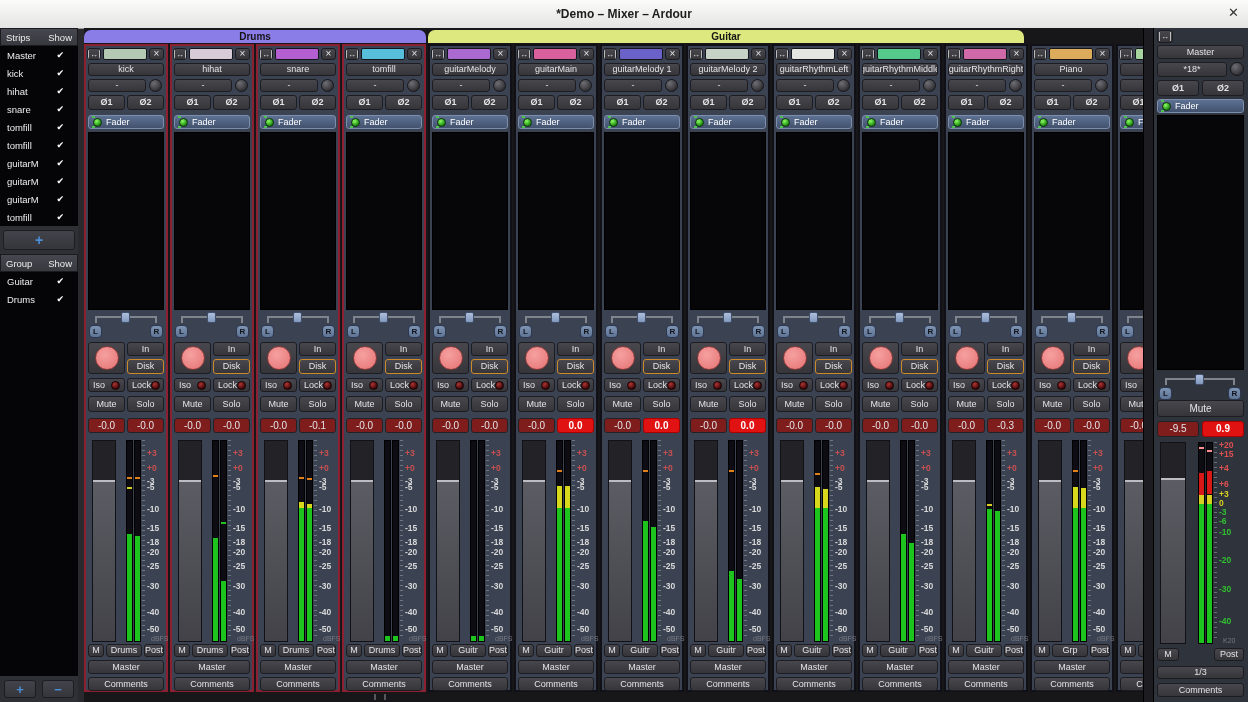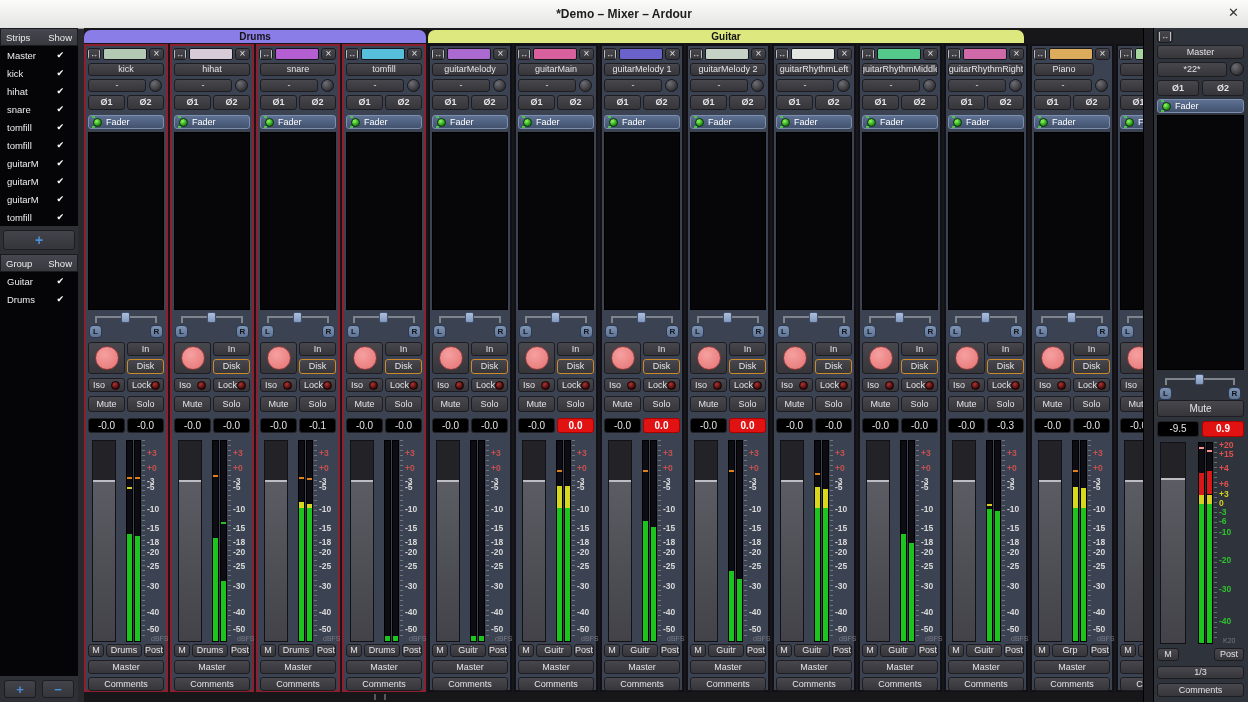--- a/index.html
+++ b/index.html
@@ -8,21 +8,21 @@
   
   .titlebar{position:absolute;left:0;top:0;width:1248px;height:28px;
     background:linear-gradient(#fbfbfa,#e4e4e2);border-bottom:1px solid #9a9a9a;
     display:flex;align-items:center;justify-content:center;}
   .titlebar .title{font-size:12px;font-weight:bold;color:#1c1c1c;}
   .titlebar .close{position:absolute;right:9px;top:6px;font-size:13px;color:#333;cursor:default;line-height:14px;}
   
   .btn{position:absolute;box-sizing:border-box;background:linear-gradient(#47474d,#35353a);
     border:1px solid #1d1d21;border-radius:3px;color:#e4e4e6;display:flex;align-items:center;
     justify-content:center;font-size:9px;overflow:hidden;white-space:nowrap;line-height:1;}
-  .dark{background:#000000;border:1px solid #222226;}
+  .dark{background:#7f1d1d;border:1px solid #222226;}
   .clip{background:#e01212;border-color:#a00;color:#fff;font-weight:bold;}
   
   .sidebar{position:absolute;left:0;top:28px;width:78px;height:674px;background:#2e3036;
     display:flex;flex-direction:column;}
   .s-header{height:16px;background:linear-gradient(#474750,#38383f);border:1px solid #1b1b1f;
     display:flex;justify-content:space-between;align-items:center;padding:0 5px;color:#ececec;font-size:9.5px;}
   .s-list{background:#050507;}
   .s-row{height:18px;display:flex;align-items:center;justify-content:space-between;
     padding:0 14px 0 7px;color:#ededed;font-size:9.5px;}
   .s-row .chk{color:#fff;font-size:9px;}
@@ -947,21 +947,21 @@
       <div class="btn" style="left: 58px; top: 598px; width: 20px; height: 13px;">Post</div>
       <div class="btn" style="left: 2px; top: 614px; width: 76px; height: 14px;">Master</div>
       <div class="btn" style="left: 2px; top: 631px; width: 76px; height: 14px;">Comments</div>
     </div>
     <div class="strip" style="left: 946px;">
       <div class="btn" style="left: 1px; top: 2px; width: 14px; height: 12px;">
         <span class="narrowglyph">↔</span>
       </div>
       <div class="colorbar" style="left: 17px; top: 2px; width: 44px; height: 12px; background: rgb(220, 171, 92);"></div>
       <div class="btn" style="left: 63px; top: 2px; width: 15px; height: 12px; font-size: 10px;">×</div>
-      <div class="btn" style="left: 2px; top: 17px; width: 60px; height: 13px;">Piano</div>
+      <div class="btn" style="left: 2px; top: 17px; width: 74px; height: 13px;">Piano</div>
       <div class="btn" style="left: 2px; top: 33px; width: 58px; height: 13px;">-</div>
       <div class="knob" style="left: 63px; top: 33px; width: 13px; height: 13px;"></div>
       <div class="btn" style="left: 2px; top: 49px; width: 37px; height: 15px; font-weight: bold;">Ø1</div>
       <div class="btn" style="left: 41px; top: 49px; width: 37px; height: 15px; font-weight: bold;">Ø2</div>
       <div class="btn fader-entry" style="left: 2px; top: 69px; width: 76px; height: 14px;">
         <div class="gled"></div>
         <span>Fader</span>
       </div>
       <div class="proc" style="left: 2px; top: 86px; width: 76px; height: 178px;"></div>
       <div class="panline" style="left: 9px; top: 270px; width: 62px;"></div>
@@ -1053,21 +1053,21 @@
       <div class="btn" style="left: 2px; top: 614px; width: 76px; height: 14px;">Master</div>
       <div class="btn" style="left: 2px; top: 631px; width: 76px; height: 14px;">Comments</div>
     </div>
   </div>
 <div class="scrollcol"></div>
 <div class="masterpane" id="masterpane">
     <div class="btn" style="left: 3px; top: 2px; width: 16px; height: 13px;">
       <span class="narrowglyph">↔</span>
     </div>
     <div class="btn" style="left: 3px; top: 17px; width: 87px; height: 14px;">Master</div>
-    <div class="btn" style="left: 3px; top: 34px; width: 70px; height: 15px;">*22*</div>
+    <div class="btn" style="left: 3px; top: 34px; width: 70px; height: 15px;">*18*</div>
     <div class="knob" style="left: 76px; top: 34px; width: 14px; height: 14px;"></div>
     <div class="btn" style="left: 3px; top: 52px; width: 42px; height: 16px; font-weight: bold;">Ø1</div>
     <div class="btn" style="left: 48px; top: 52px; width: 42px; height: 16px; font-weight: bold;">Ø2</div>
     <div class="btn fader-entry" style="left: 3px; top: 71px; width: 87px; height: 14px;">
       <div class="gled"></div>
       <span>Fader</span>
     </div>
     <div class="proc" style="left: 3px; top: 87px; width: 87px; height: 255px;"></div>
     <div class="panline" style="left: 11px; top: 350px; width: 70px;"></div>
     <div class="panstub" style="left: 11px; top: 350px; height: 7px;"></div>

